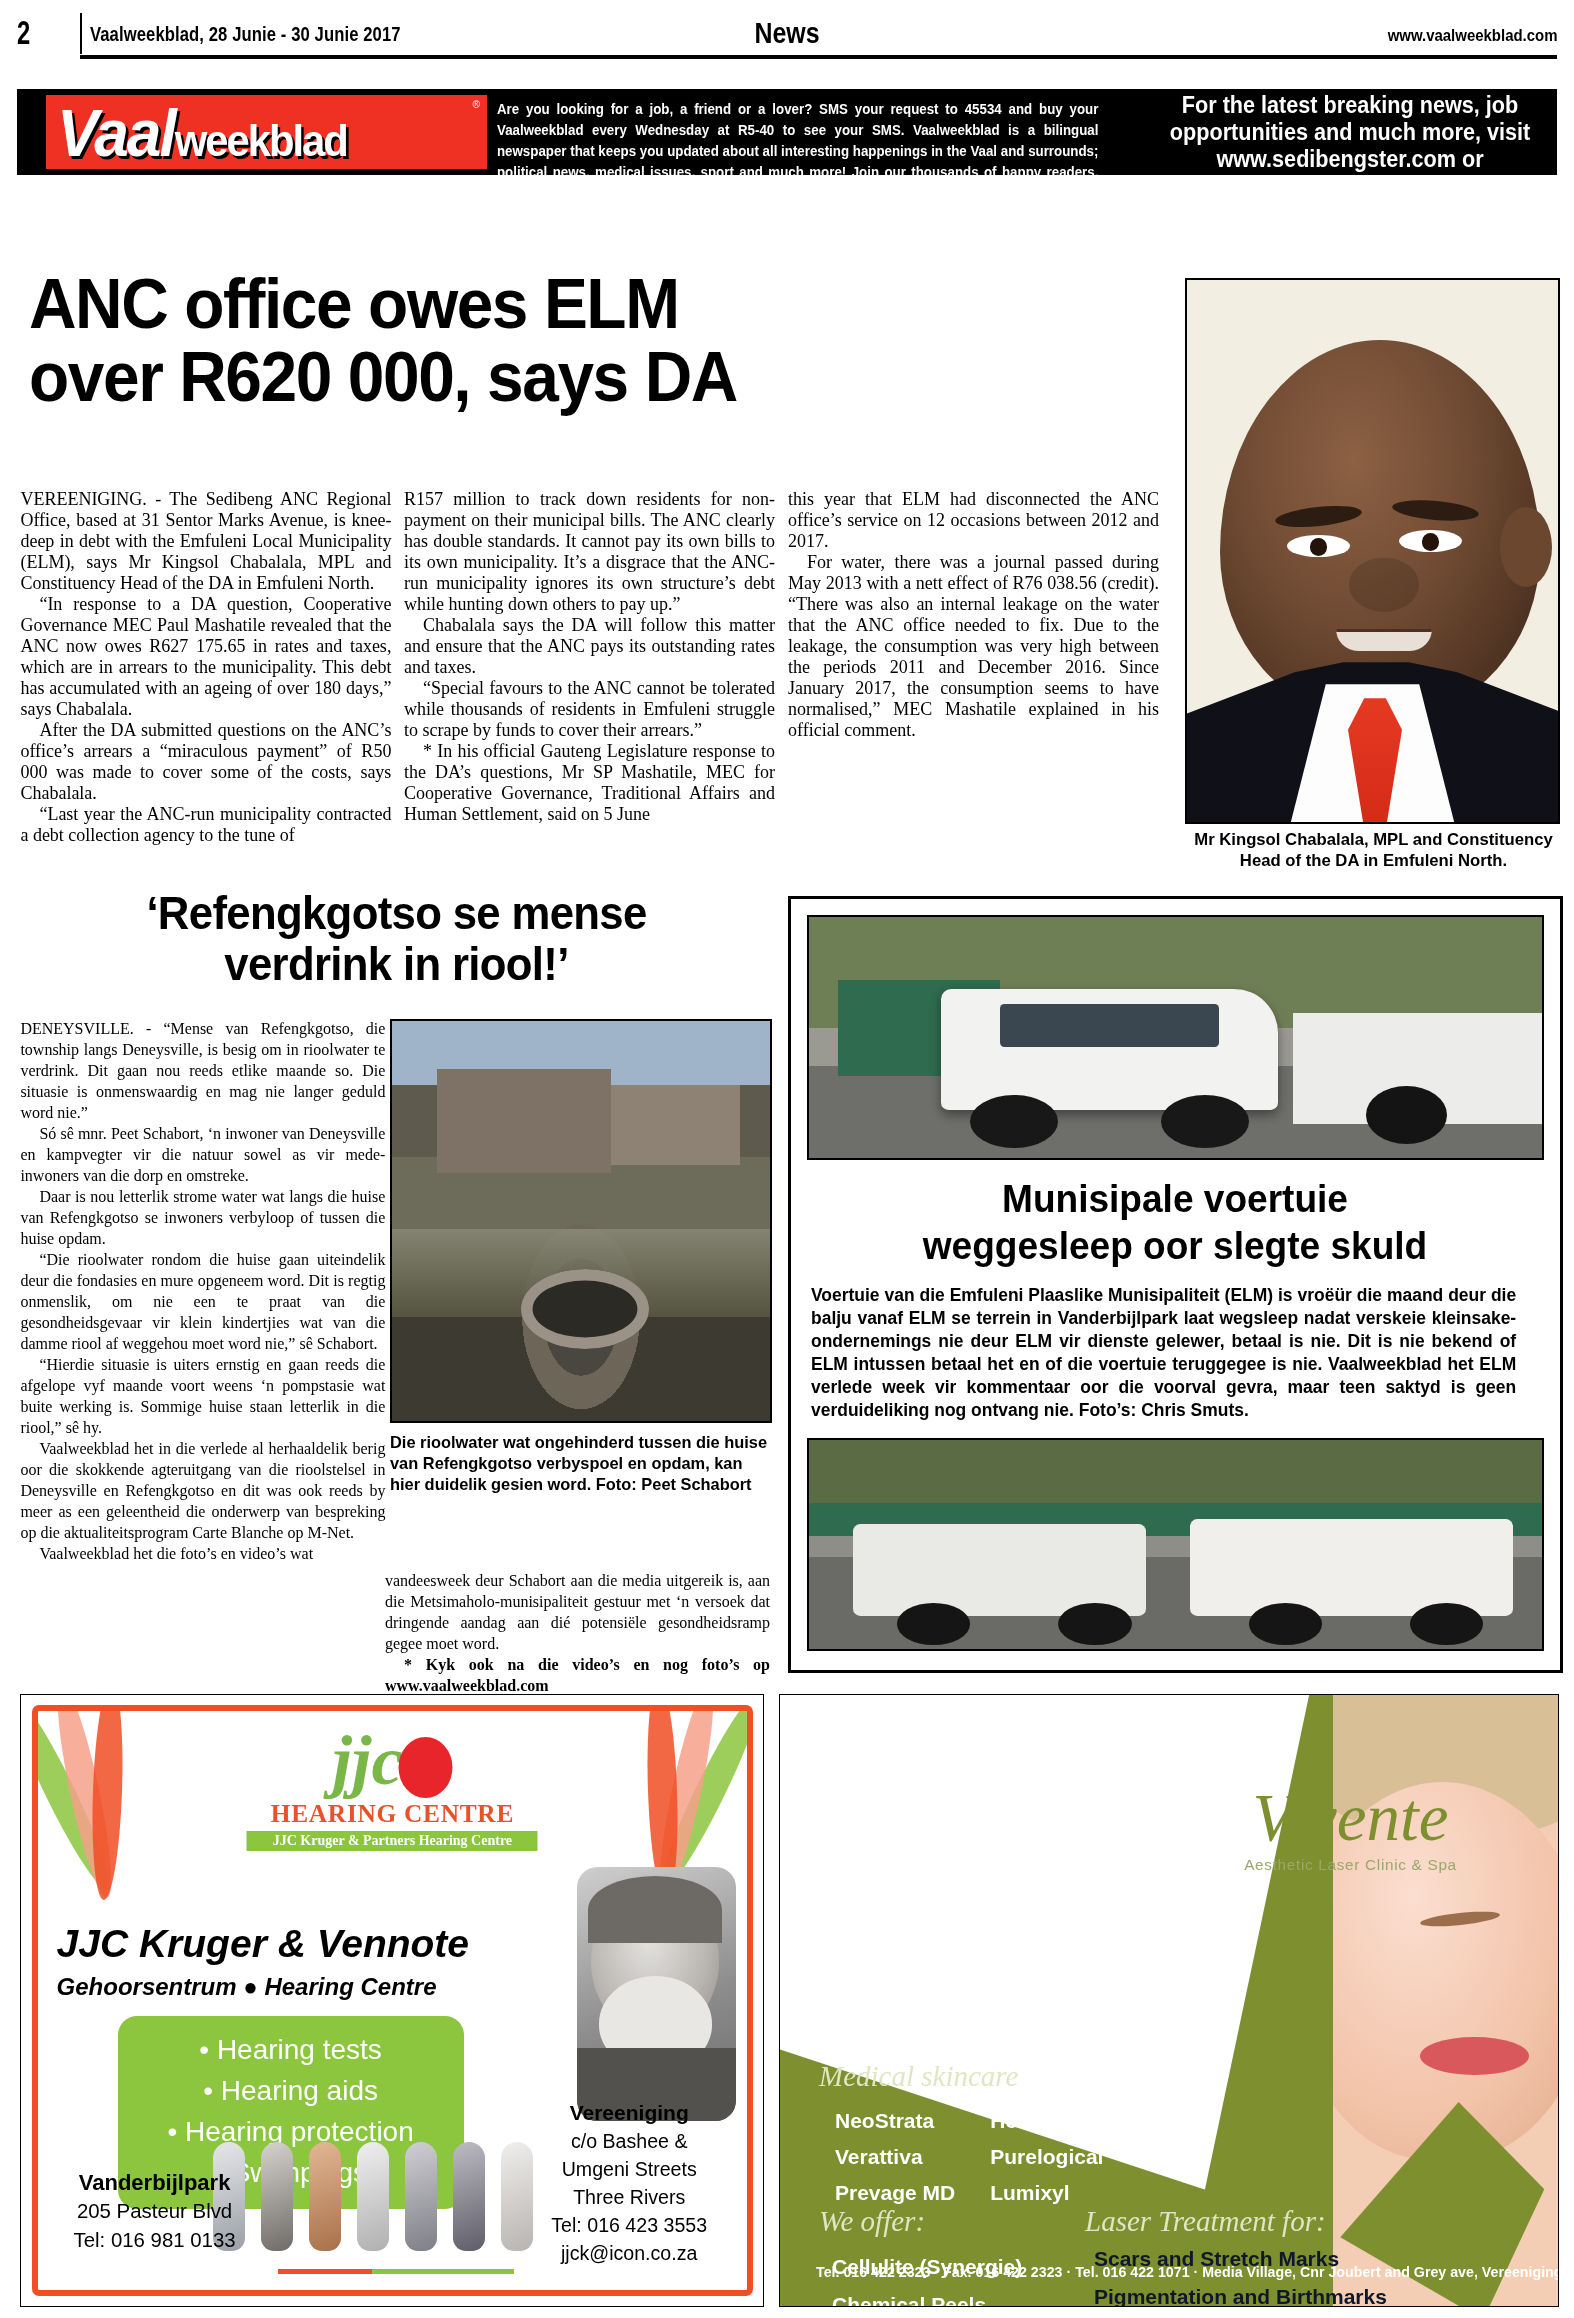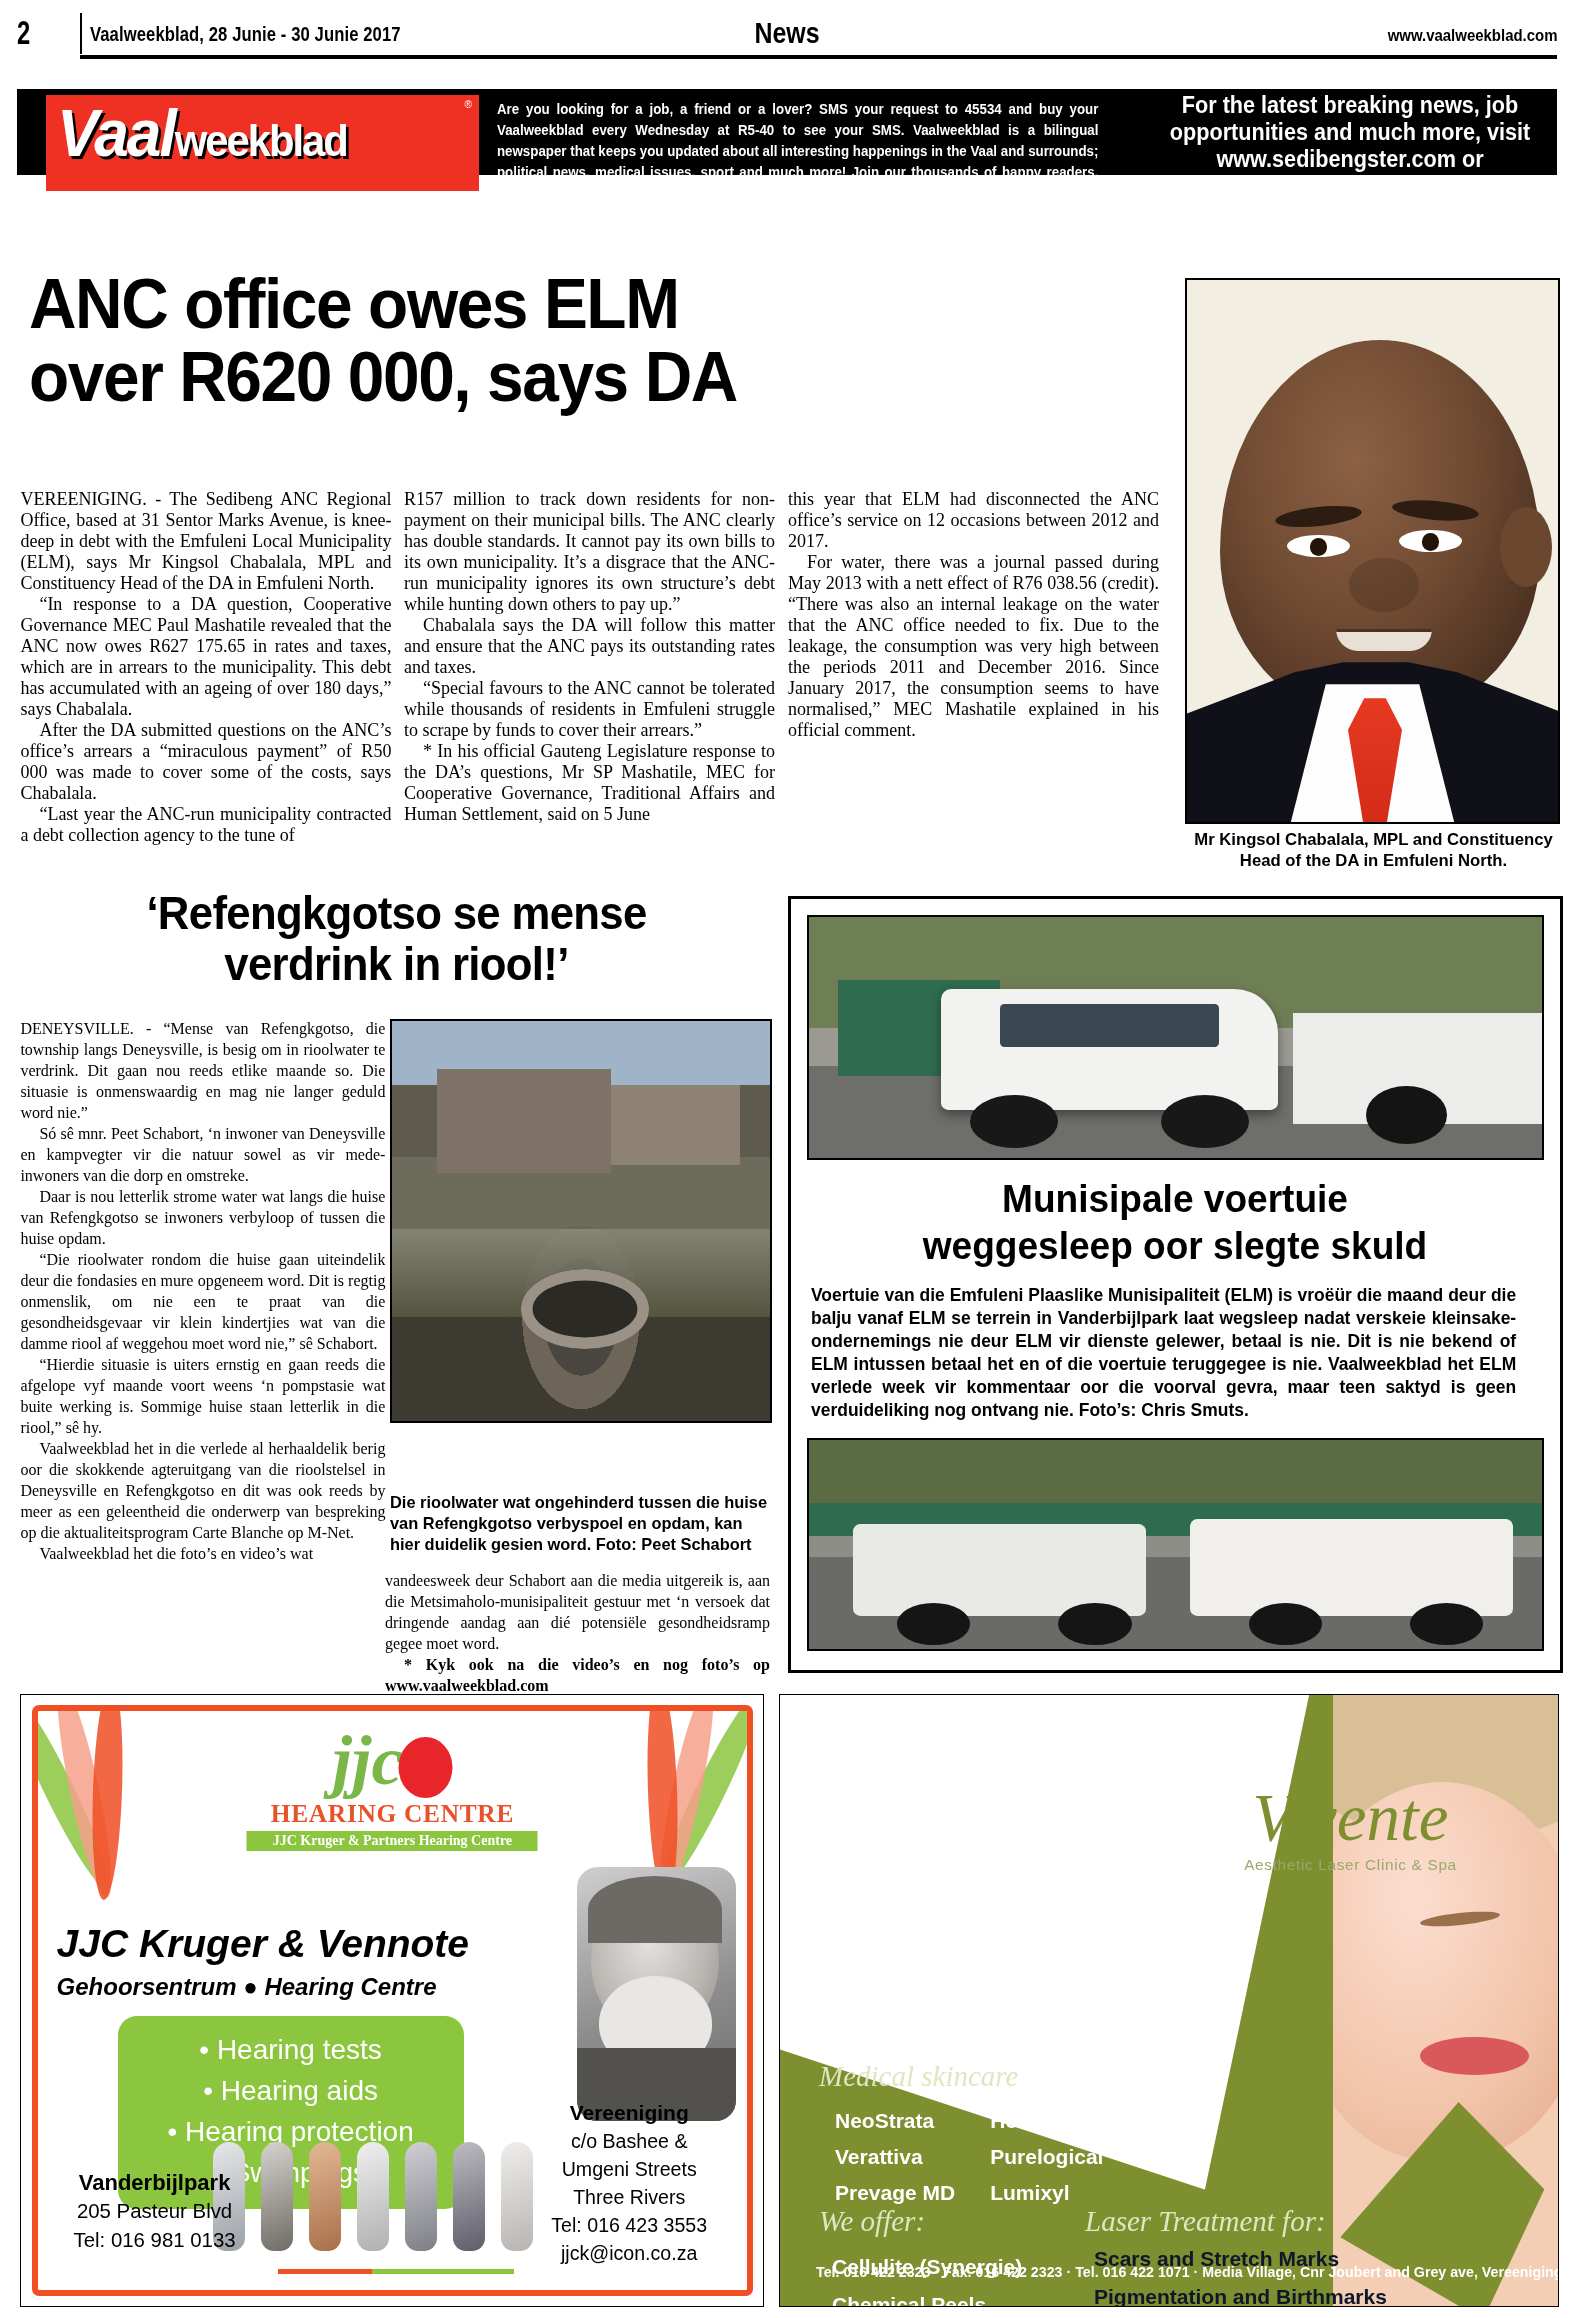--- a/index.html
+++ b/index.html
@@ -10,21 +10,21 @@
   .folio{position:absolute;left:17.4px;top:10.2px;width:1540px;height:47px;}
   .folio-num{position:absolute;left:0;top:1.5px;font-family:"Liberation Sans",sans-serif;font-weight:bold;font-size:33px;line-height:41px;transform:scaleX(.72);transform-origin:left top;}
   .folio-rule{position:absolute;left:63px;top:2.9px;width:1.5px;height:41px;background:#000;}
   .folio-left{position:absolute;left:73px;top:13px;font-family:"Liberation Sans",sans-serif;font-weight:bold;font-size:19.6px;letter-spacing:0.1px;transform:scaleX(.85);transform-origin:left top;white-space:nowrap;}
   .folio-mid{position:absolute;left:0;right:0;top:7.3px;text-align:center;font-family:"Liberation Sans",sans-serif;font-weight:bold;font-size:29px;transform:scaleX(.86);}
   .folio-right{position:absolute;right:0;top:14.5px;font-family:"Liberation Sans",sans-serif;font-weight:bold;font-size:17.4px;transform:scaleX(.86);transform-origin:right top;white-space:nowrap;}
   .folio-line{position:absolute;left:63px;top:45px;width:1477px;height:3.6px;background:#000;}
 
   
   .banner{position:absolute;left:17.4px;top:89px;width:1540px;height:86px;background:#000;}
-  .logo-box{position:absolute;left:29px;top:5.8px;width:433px;height:96px;background:#ef3124;overflow:hidden;}
+  .logo-box{position:absolute;left:29px;top:5.8px;width:433px;height:74px;background:#ef3124;overflow:hidden;padding-left:8px;}
   .logo-word{position:absolute;left:10.2px;top:2.9px;font-family:"Liberation Sans",sans-serif;font-weight:bold;font-style:italic;font-size:67px;line-height:70px;color:#fff;letter-spacing:-2.2px;transform:scaleX(.93);transform-origin:left top;text-shadow:2.9px 2.9px 0 #000;white-space:nowrap;}
   .logo-word .thin{font-weight:bold;font-style:normal;font-size:45px;}
   .logo-r{position:absolute;right:7.3px;top:4.4px;color:#fff;font-size:10.2px;font-family:"Liberation Sans",sans-serif;}
   .banner-body{position:absolute;left:480px;top:10.2px;width:633px;color:#fff;font-family:"Liberation Sans",sans-serif;font-weight:bold;font-size:14px;line-height:21px;text-align:justify;transform:scaleX(.95);transform-origin:left top;}
   .banner-right{position:absolute;left:1134px;top:2.9px;width:398px;color:#fff;text-align:center;font-family:"Liberation Sans",sans-serif;font-weight:bold;font-size:23px;line-height:27px;transform:scaleX(.94);transform-origin:center top;}
 
   
   .head1{position:absolute;left:29px;top:268px;width:1120px;font-family:"Liberation Sans",sans-serif;font-weight:bold;font-size:70px;line-height:73px;letter-spacing:-1.5px;transform:scaleX(.94);transform-origin:left top;}
   .head1 .l2{display:block;}
 
@@ -60,21 +60,21 @@
 
   
   .a2c{position:absolute;width:365px;font-size:16px;line-height:21px;text-align:justify;}
   .a2c p{margin:0;text-indent:19px;}
   .a2c p.first{text-indent:0;}
   .a2c1{left:20.4px;top:1018px;}
   .a2c2{left:385px;top:1570px;width:385px;}
   .a2c2 b{font-weight:bold;}
 
   .photo-sewer{position:absolute;left:390px;top:1019px;width:378px;height:400px;border:2.2px solid #000;overflow:hidden;background:#7d7468;}
-  .cap2{position:absolute;left:390px;top:1492px;width:381px;font-family:"Liberation Sans",sans-serif;font-weight:bold;font-size:16.4px;line-height:21px;}
+  .cap2{position:absolute;left:390px;top:1432px;width:381px;font-family:"Liberation Sans",sans-serif;font-weight:bold;font-size:16.4px;line-height:21px;}
 
   
   .box3{position:absolute;left:788px;top:896px;width:769px;height:771px;border:3.6px solid #000;background:#fff;}
   .photo-tow1{position:absolute;left:16px;top:16px;width:733px;height:241px;border:2.2px solid #000;overflow:hidden;}
   .head3{position:absolute;left:22px;top:276px;width:724px;text-align:center;font-family:"Liberation Sans",sans-serif;font-weight:bold;font-size:39px;line-height:47px;transform:scaleX(.95);transform-origin:center top;}
   .a3body{position:absolute;left:20.4px;top:385px;width:727px;font-family:"Liberation Sans",sans-serif;font-weight:bold;font-size:18px;line-height:23px;text-align:justify;transform:scaleX(.97);transform-origin:left top;}
   .photo-tow2{position:absolute;left:16px;top:539px;width:733px;height:209px;border:2.2px solid #000;overflow:hidden;}
 
   
   .ad-left{position:absolute;left:20.4px;top:1694px;width:742px;height:611px;border:1.5px solid #000;background:#fff;overflow:hidden;}

